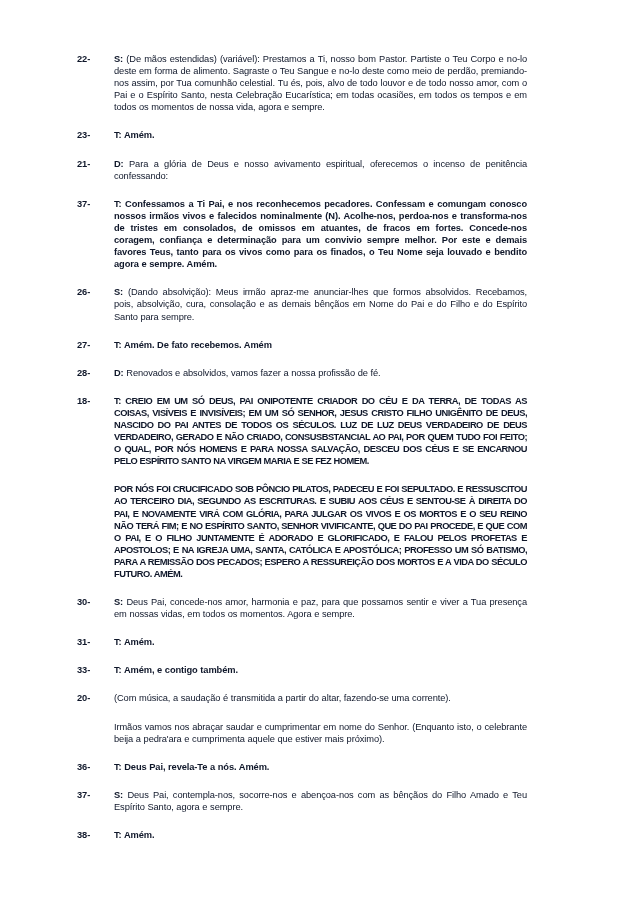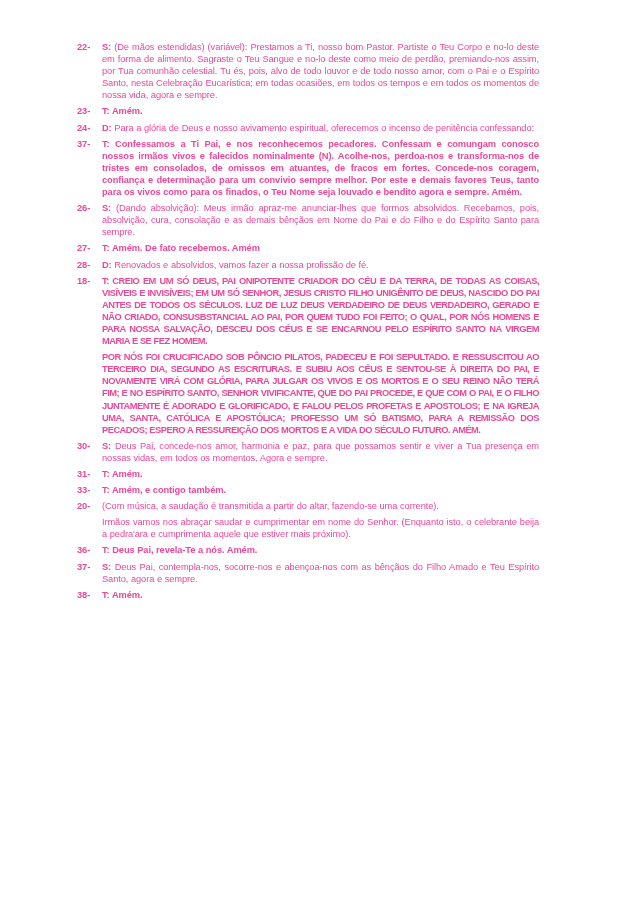--- a/index.html
+++ b/index.html
@@ -6,21 +6,21 @@
     margin: 0;
     padding: 0;
     background: #ffffff;
   }
   .page {
     position: relative;
     width: 640px;
     height: 905px;
     background: #ffffff;
     font-family: "Liberation Sans", "DejaVu Sans", sans-serif;
-    color: #ec4899;
+    color: #0f172a;
     overflow: hidden;
   }
   .content {
     position: absolute;
     left: 77px;
     top: 37px;
     width: 466px;
   }
   .item {
     position: relative;
@@ -29,21 +29,21 @@
   .num {
     position: absolute;
     left: 0;
     top: 0;
     font-weight: bold;
     font-size: 9.3px;
     line-height: 12.1px;
     letter-spacing: -0.1px;
   }
   .para {
-    margin: 4px;
+    margin: 16px;
     text-align: justify;
     font-size: 9.3px;
     line-height: 12.1px;
     letter-spacing: -0.1px;
     word-spacing: 0.2px;
   }
   .para.bold { font-weight: bold; }
   .para.caps { letter-spacing: -0.5px; }
   .label { font-weight: bold; }
 </style>
@@ -58,21 +58,21 @@
           <p class="para"><span class="label">S:</span> (De mãos estendidas) (variável): Prestamos a Ti, nosso bom Pastor. Partiste o Teu Corpo e no-lo deste em forma de alimento. Sagraste o Teu Sangue e no-lo  deste como meio de perdão, premiando-nos assim, por Tua comunhão celestial. Tu és, pois, alvo de todo louvor e de todo nosso amor, com o Pai e o Espírito Santo, nesta Celebração Eucarística; em todas ocasiões, em todos os tempos e em todos os momentos de nossa vida, agora e sempre.</p>
         </div>
       </div>
       <div class="item">
         <span class="num">23-</span>
         <div class="body">
           <p class="para bold"><span class="label">T:</span> Amém.</p>
         </div>
       </div>
       <div class="item">
-        <span class="num">24-</span>
+        <span class="num">21-</span>
         <div class="body">
           <p class="para"><span class="label">D:</span> Para a glória de Deus e nosso avivamento espiritual, oferecemos o incenso de penitência confessando:</p>
         </div>
       </div>
       <div class="item">
         <span class="num">37-</span>
         <div class="body">
           <p class="para bold"><span class="label">T:</span> Confessamos a Ti Pai, e nos reconhecemos pecadores. Confessam e comungam conosco nossos irmãos vivos e falecidos nominalmente (N). Acolhe-nos, perdoa-nos e transforma-nos de tristes em consolados, de omissos em atuantes, de fracos em fortes. Concede-nos coragem, confiança e determinação para um convivio sempre melhor. Por este e demais favores Teus, tanto para os vivos como para os finados, o Teu Nome seja louvado e bendito agora e sempre. Amém.</p>
         </div>
       </div>

